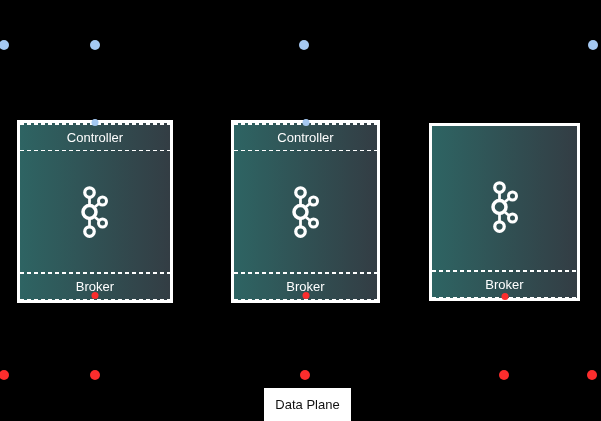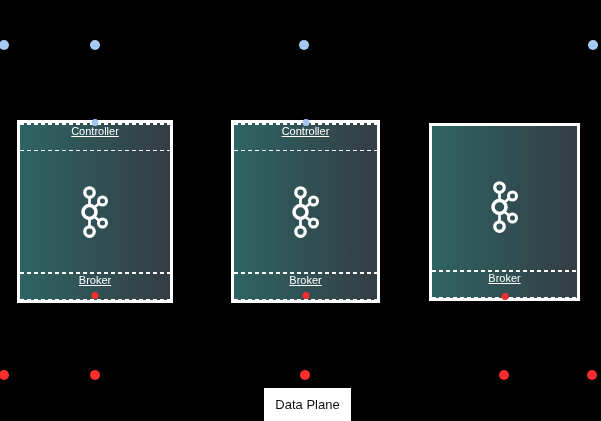--- a/index.html
+++ b/index.html
@@ -54,24 +54,24 @@
     flex: 0 0 1.5px;
     height: 1.5px;
     background: repeating-linear-gradient(90deg,
       var(--dash, #ffffff) 0, var(--dash, #ffffff) 4px,
       transparent 4px, transparent 7px);
   }
 
   .section {
     flex: 0 0 25px;
     display: flex;
+    align-items: center;
     justify-content: center;
     color: var(--node-text, #ffffff);
-    font-size: 11px;
-    text-decoration: underline;
+    font-size: 13px;
   }
 
   .middle {
     flex: 1;
     display: flex;
     align-items: center;
     justify-content: center;
   }
   .node-3 .middle { box-sizing: border-box; padding-top: 18px; }
 

